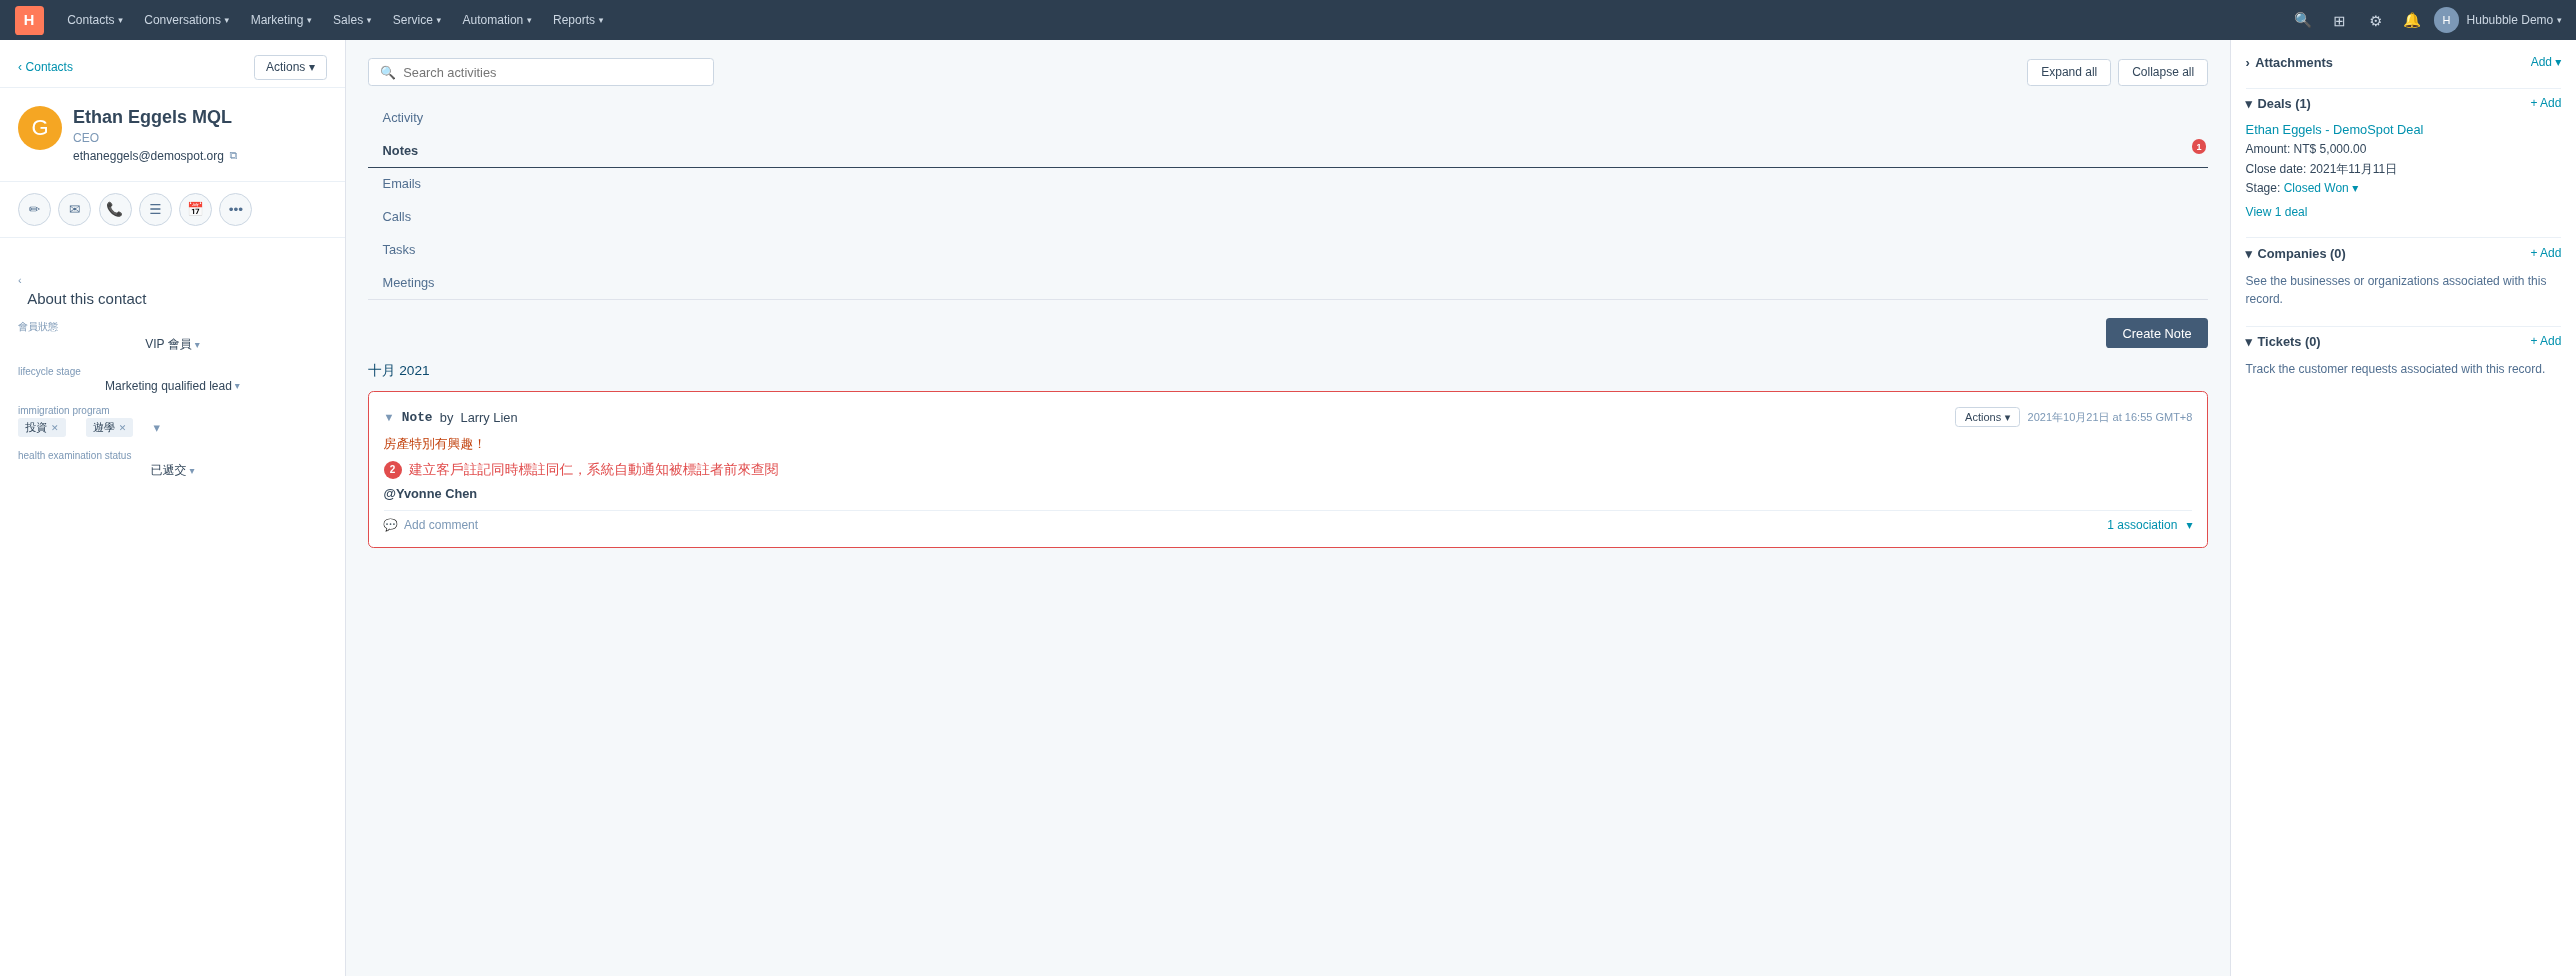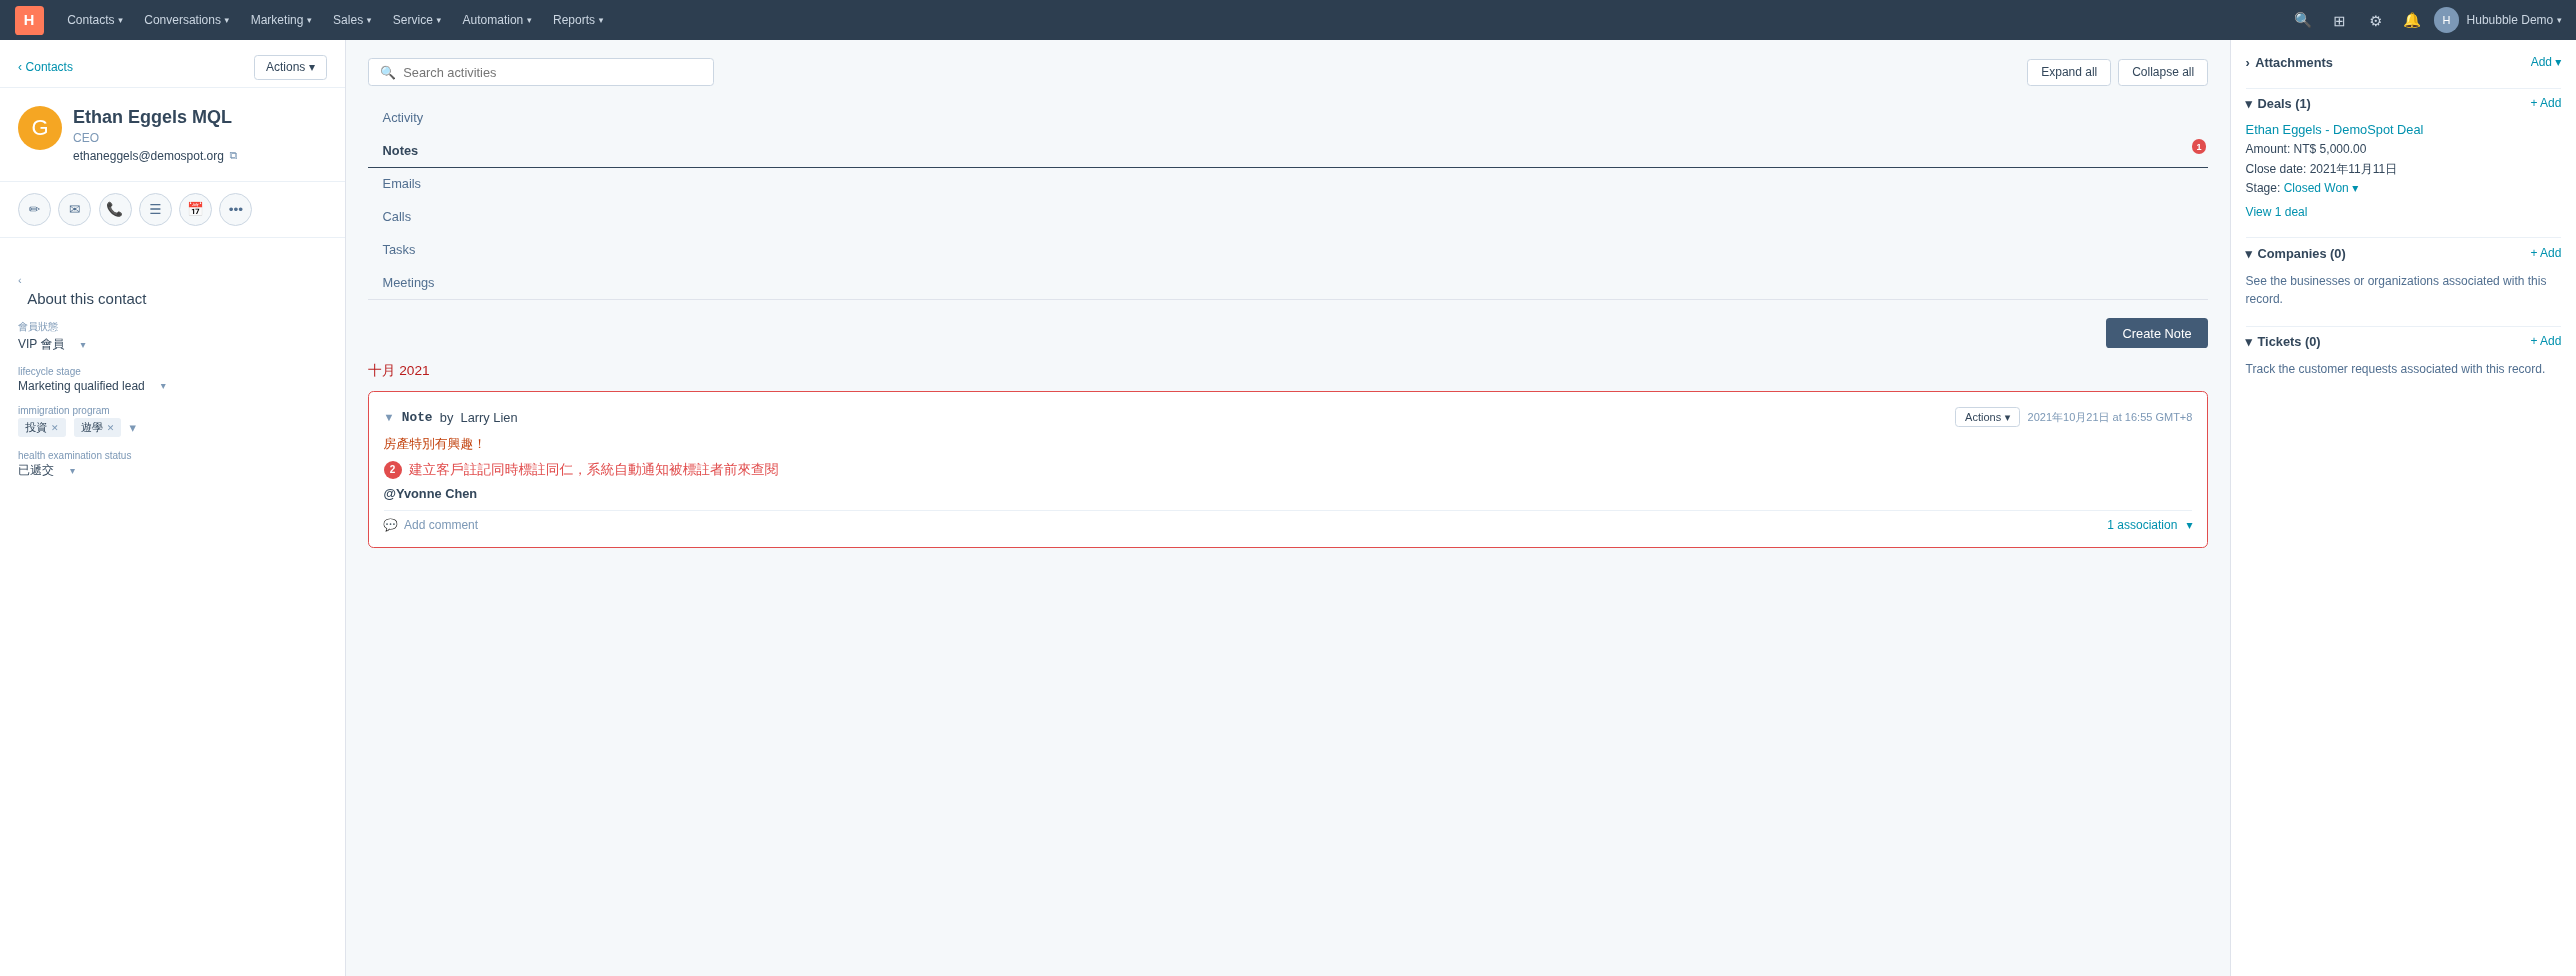--- a/index.html
+++ b/index.html
@@ -152,24 +152,24 @@
     }
     .chevron-icon { color: #7c98b6; font-size: 11px; }
 
     .field-row { margin-bottom: 12.8px; }
     .field-label {
       font-size: 10px; color: #7c98b6;
       text-transform: lowercase; margin-bottom: 1.8px;
     }
     .field-value {
       font-size: 12px; color: #33475b;
-      display: flex; align-items: center; gap: 16px;
+      display: flex; align-items: center; gap: 3px; justify-content: center;
     }
     .field-dropdown { color: #7c98b6; cursor: pointer; font-size: 10px; }
-    .tag-group { display: flex; flex-wrap: wrap; gap: 8px; margin-top: 1.8px; }
+    .tag-group { display: flex; flex-wrap: wrap; gap: 20px; margin-top: 1.8px; }
     .tag {
       background: #eaf0f6;
       border-radius: 2.7px;
       padding: 1.8px 7.3px;
       font-size: 11px;
       display: flex; align-items: center; gap: 3.6px;
     }
     .tag-remove { color: #7c98b6; cursor: pointer; font-size: 9px; }
     .tag-add { color: #7c98b6; cursor: pointer; font-size: 12.8px; background: none; border: none; }
 
@@ -261,21 +261,21 @@
       padding: 7.3px 16.4px;
       font-size: 12.8px;
       cursor: pointer;
       font-weight: 500;
     }
 
     
     .month-header {
       font-size: 13.7px;
       font-weight: 500;
-      color: #b91c1c;
+      color: #0c4a6e;
       margin-bottom: 11px;
     }
 
     
     .note-card {
       background: white;
       border: 1.4px solid #e14d4d;
       border-radius: 5.5px;
       padding: 14.6px;
       margin-bottom: 14.6px;

